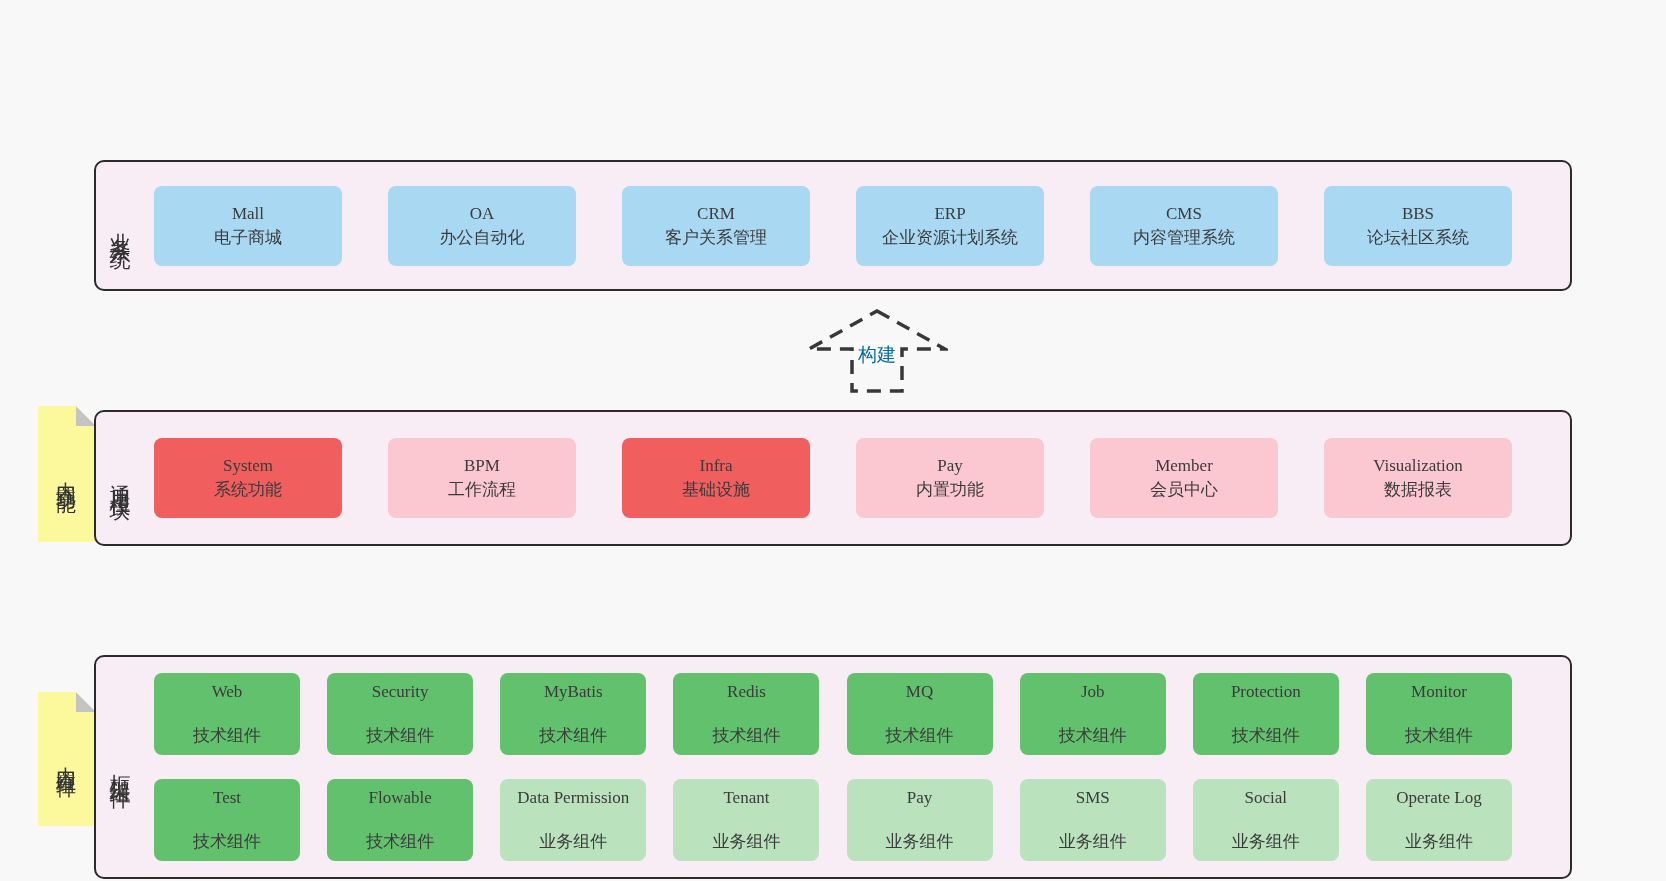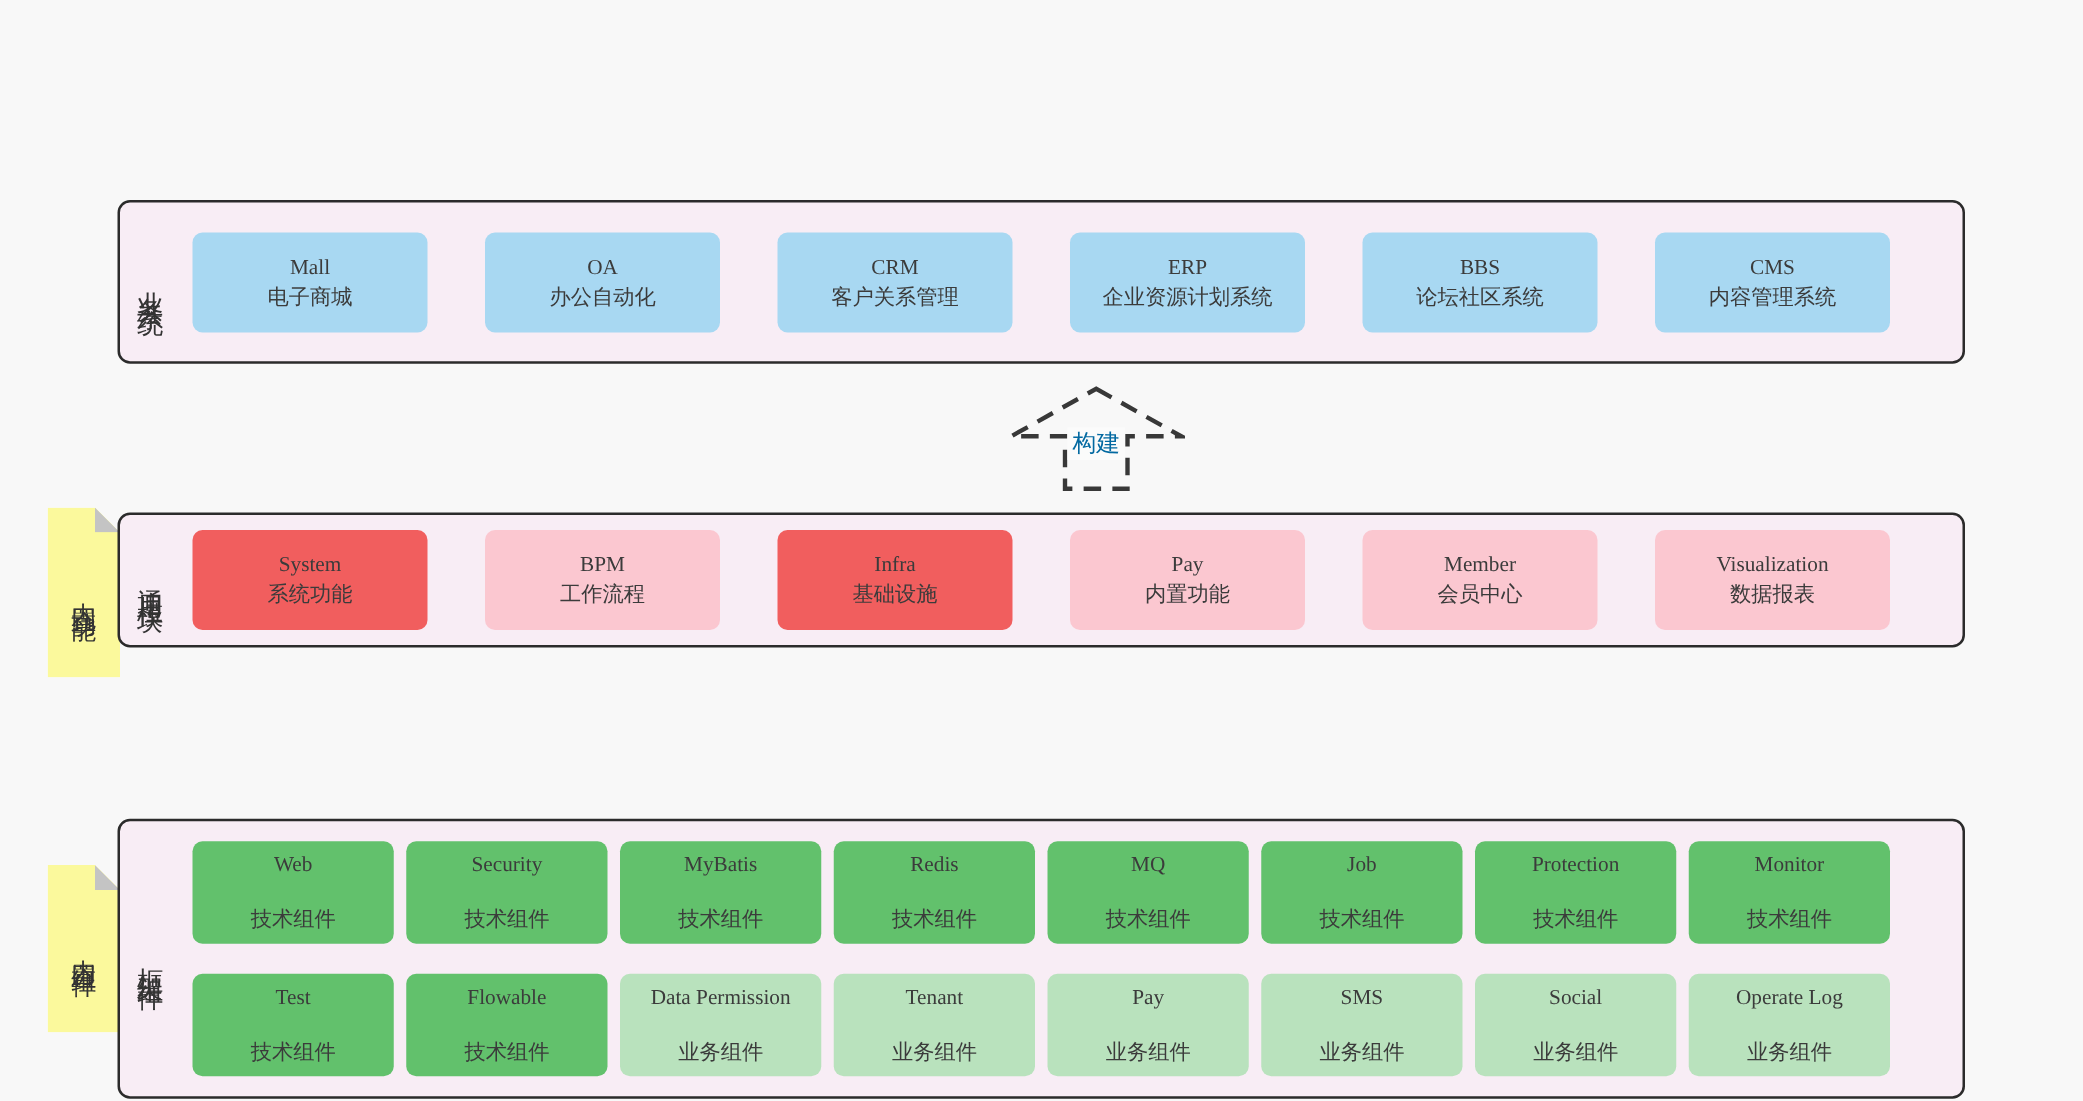--- a/index.html
+++ b/index.html
@@ -10,40 +10,40 @@
     color:#3b3b3b;
     margin-top:37px;
   }
   
   .panel{
     position:absolute;left:94px;width:1478px;
     background:#f8edf5;border:2px solid #2b2b2b;border-radius:10px;
     box-sizing:border-box;z-index:2;
   }
   #panel-0{top:123px;height:131px;}
-  #panel-1{top:373px;height:108px;}
+  #panel-1{top:373px;height:136px;}
   #panel-2{top:618px;height:224px;}
   .panel-label{
     position:absolute;left:10px;top:0;height:100%;
     display:flex;align-items:center;justify-content:center;
     writing-mode:vertical-rl;text-orientation:upright;
     font-size:21px;letter-spacing:5px;color:#333;
   }
   .rows{
     position:absolute;left:58px;right:58px;top:0;height:100%;
     display:flex;flex-direction:column;justify-content:center;gap:24px;
   }
   .box-row{display:flex;justify-content:space-between;}
   .box{
     border-radius:8px;box-sizing:border-box;padding:4px 6px;
     display:flex;flex-direction:column;justify-content:center;align-items:center;
     text-align:center;font-size:17px;line-height:24px;color:#3b3b3b;
   }
   #panel-0 .box,#panel-1 .box{width:188px;height:80px;}
-  #panel-2 .box{width:161px;height:82px;gap:20px;}
+  #panel-2 .box{width:146px;height:82px;gap:20px;}
   .v-blue{background:#a8d8f2;}
   .v-red{background:#f15e5e;}
   .v-pink{background:#fbc7d0;}
   .v-green{background:#62c16c;}
   .v-green-light{background:#b9e2bd;}
   
   .sticky{
     position:absolute;left:38px;width:58px;background:#fbf99c;z-index:1;
     clip-path:polygon(0 0, calc(100% - 20px) 0, 100% 20px, 100% 100%, 0 100%);
     display:flex;align-items:center;justify-content:center;
@@ -97,26 +97,26 @@
           </div>
           <div class="box v-blue">
             <div>CRM</div>
             <div>客户关系管理</div>
           </div>
           <div class="box v-blue">
             <div>ERP</div>
             <div>企业资源计划系统</div>
           </div>
           <div class="box v-blue">
+            <div>CMS</div>
+            <div>内容管理系统</div>
+          </div>
+          <div class="box v-blue">
             <div>BBS</div>
             <div>论坛社区系统</div>
-          </div>
-          <div class="box v-blue">
-            <div>CMS</div>
-            <div>内容管理系统</div>
           </div>
         </div>
     </div>
   </section>
 
   <div class="arrow" id="arrow-0">
     <svg width="142" height="86" viewBox="0 0 142 86">
       <polygon points="71,3 139,41 96,41 96,83 46,83 46,41 3,41" fill="none" stroke="#383838" stroke-width="3.5" stroke-dasharray="14 9" stroke-linejoin="miter"></polygon>
     </svg>
     <div class="arrow-label">构建</div>

